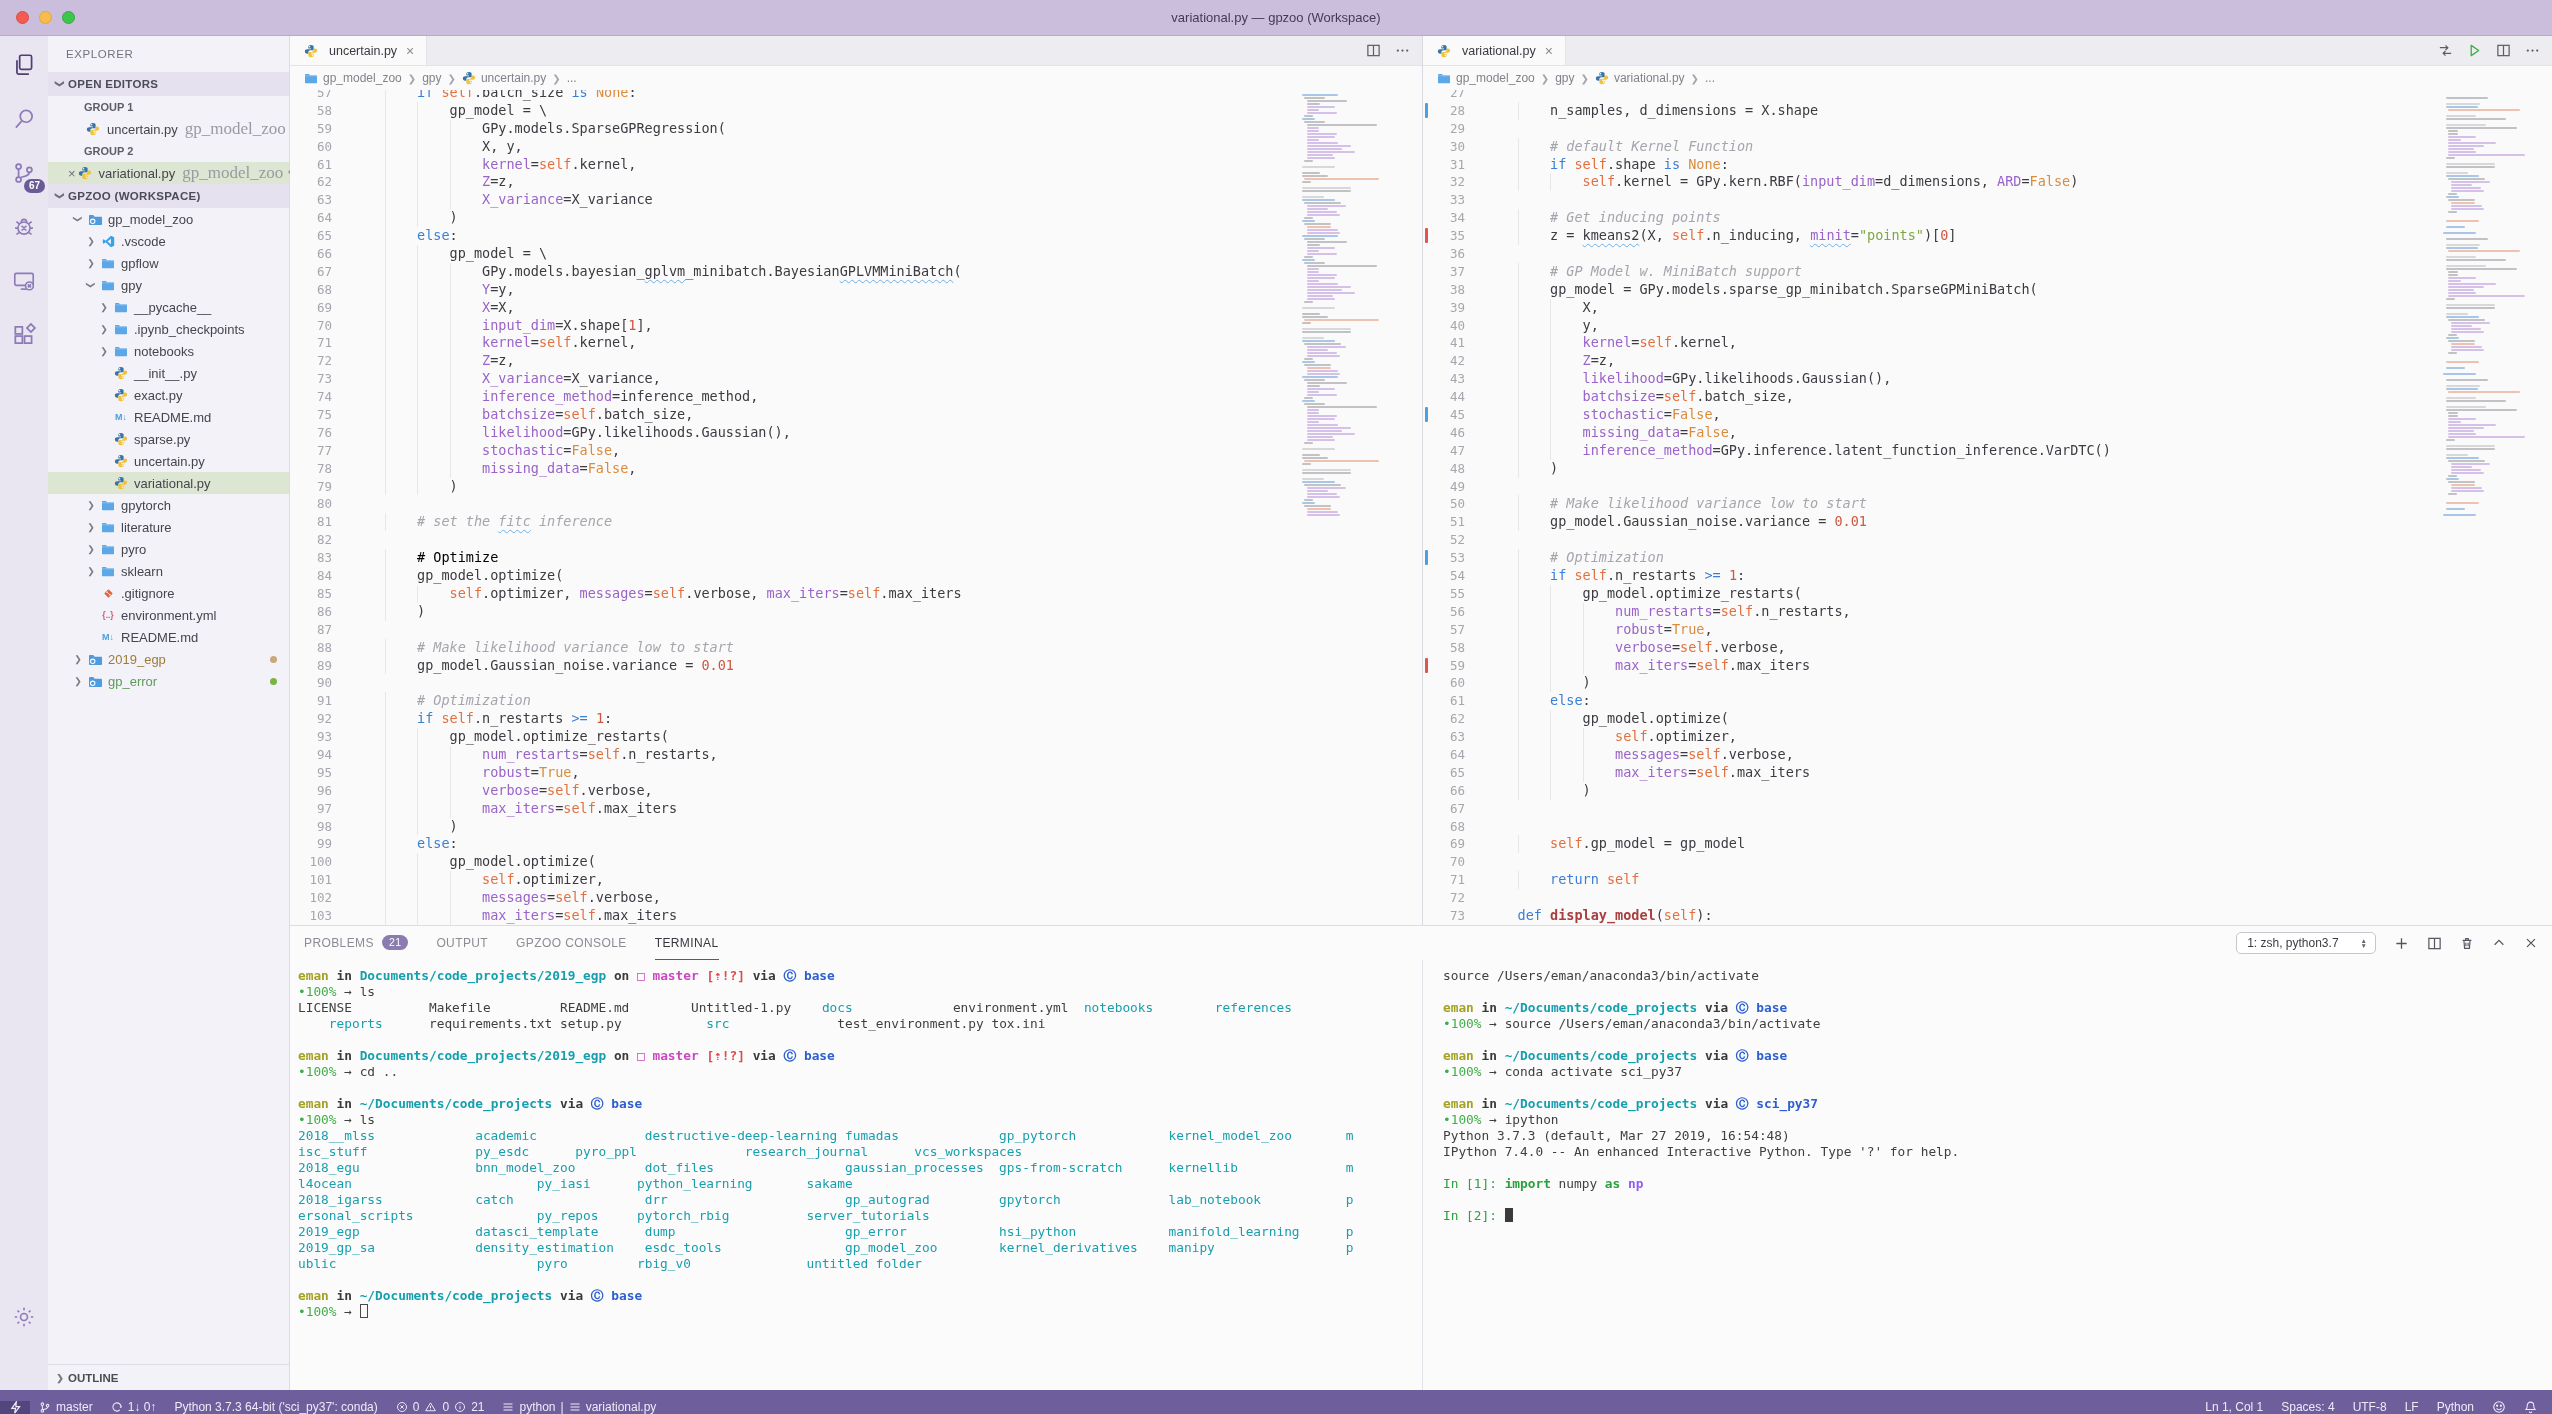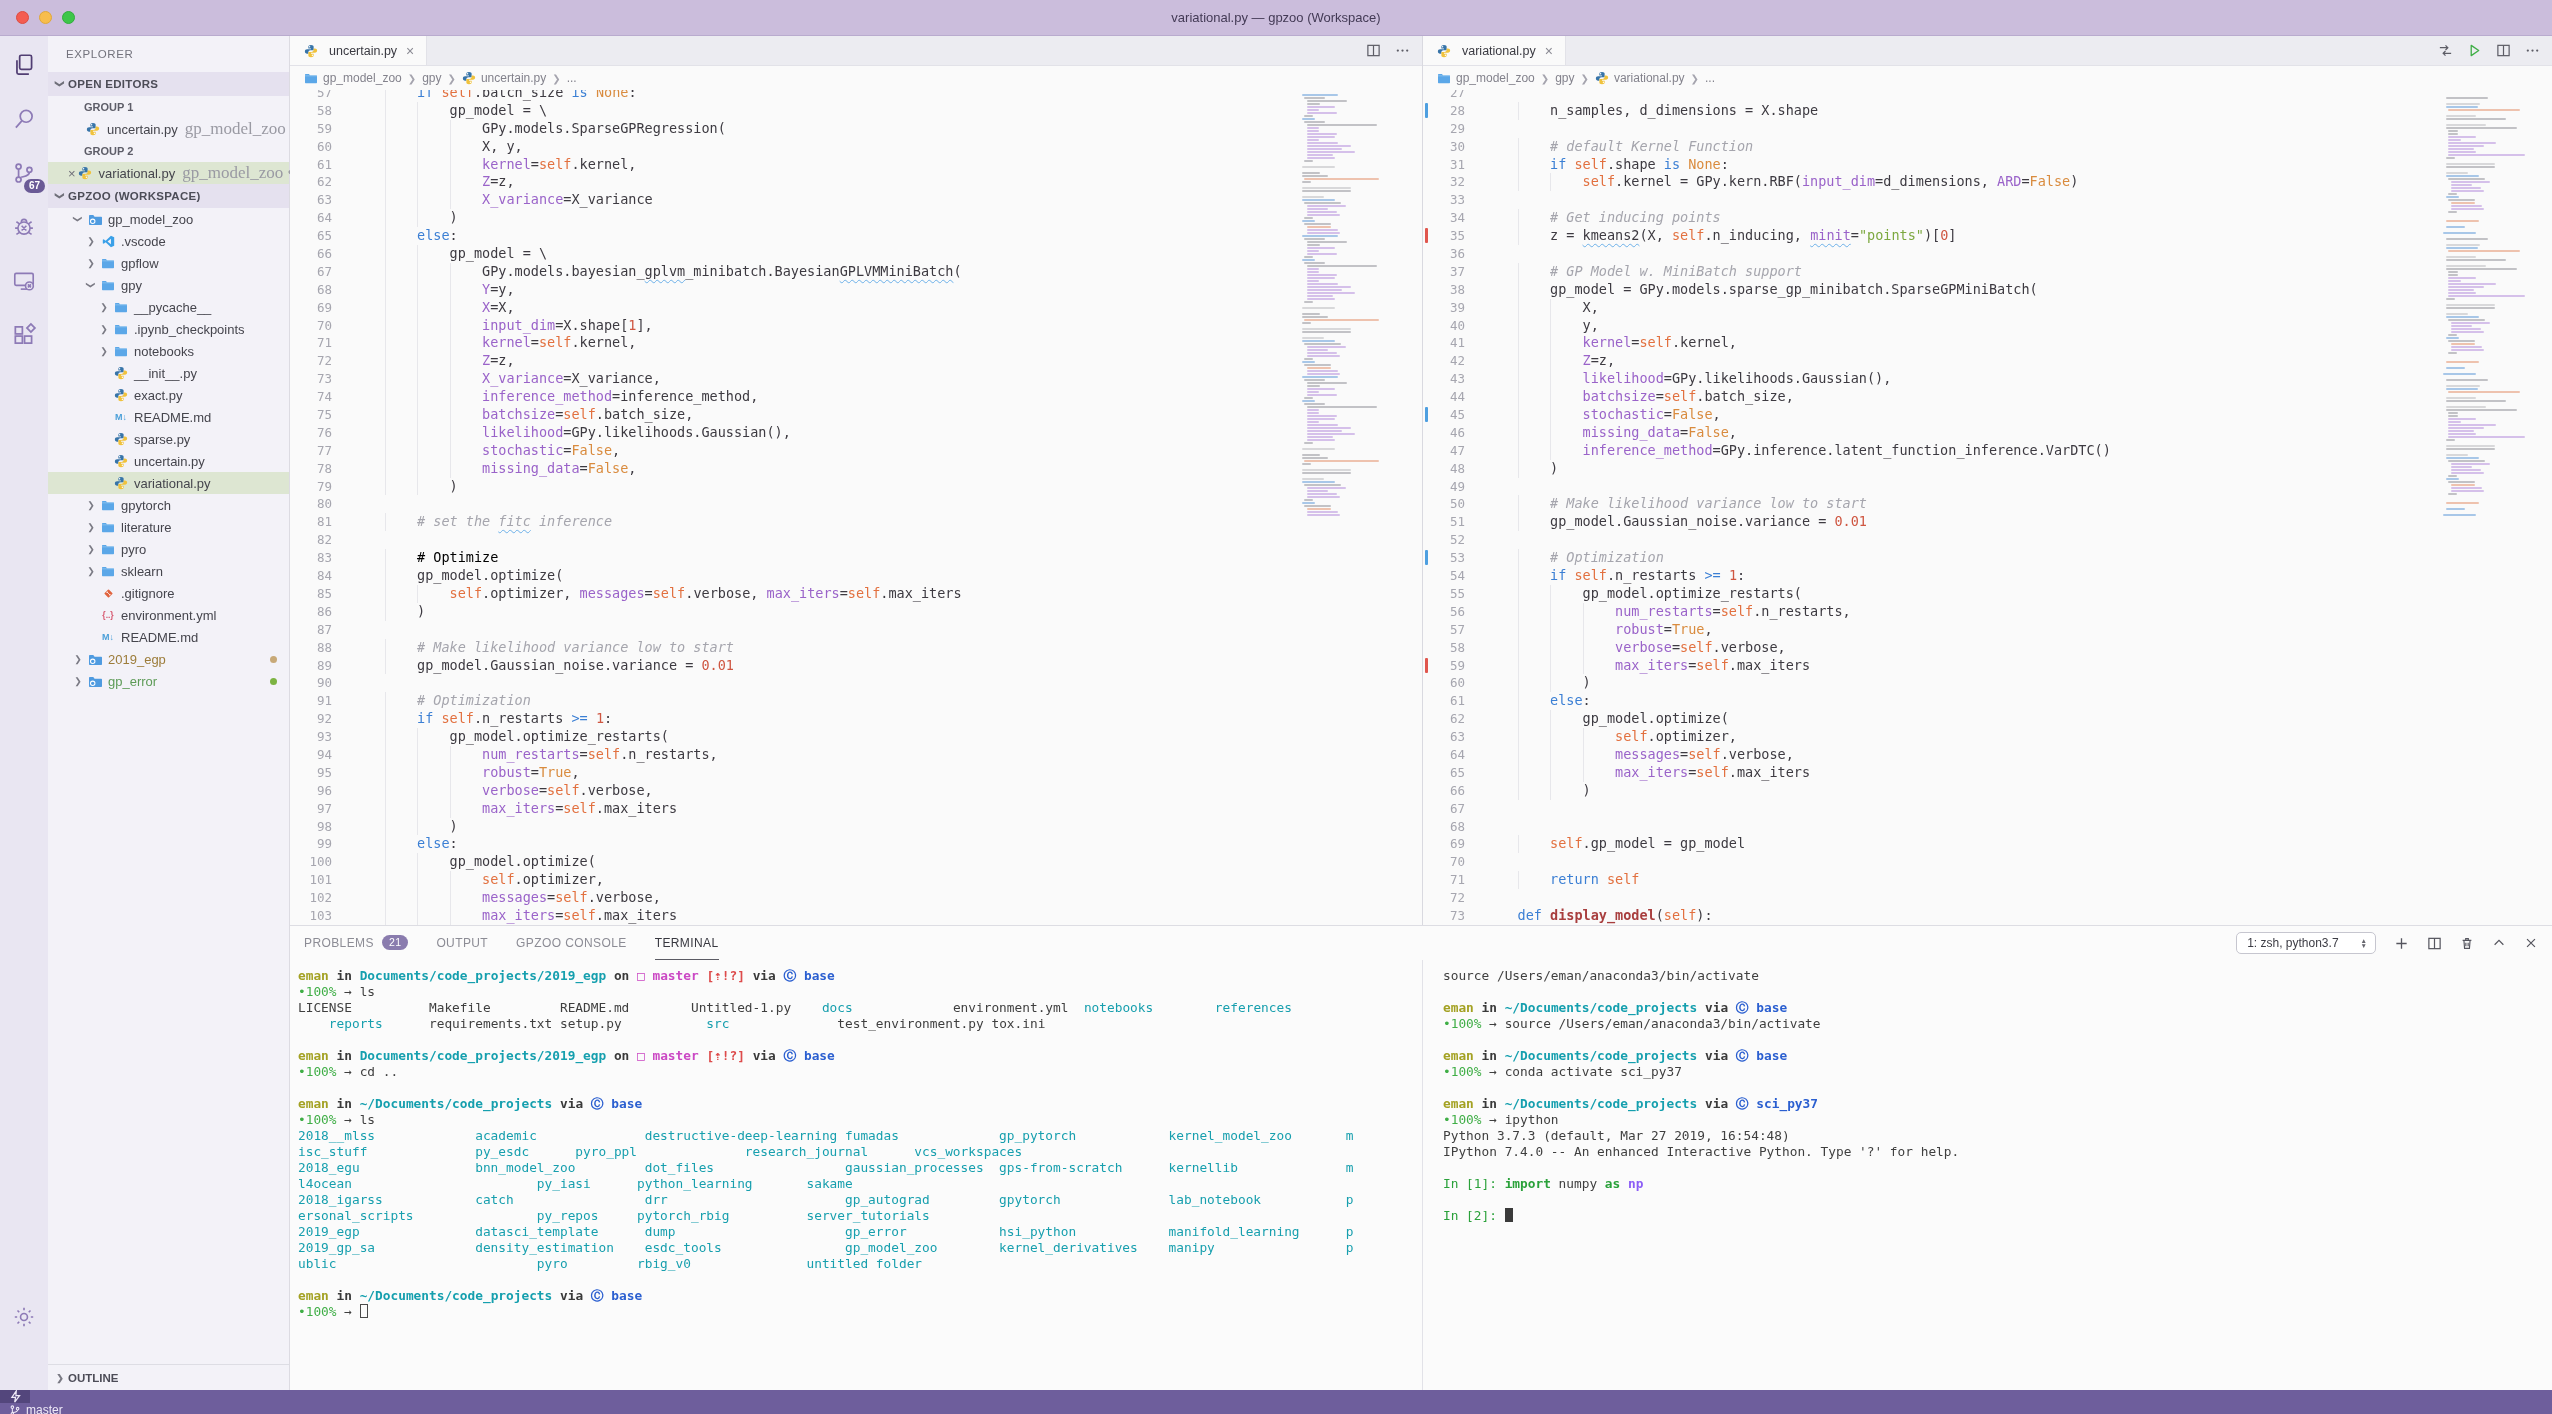--- a/index.html
+++ b/index.html
@@ -95,21 +95,21 @@
   .t-line { white-space:pre; min-height:16px; }
   .t-u { color:#a3a122; font-weight:bold; } .t-b { color:#3a3a3a; font-weight:bold; }
   .t-pa { color:#159fae; font-weight:bold; } .t-gt { color:#cb48c4; font-weight:bold; }
   .t-fl { color:#dd4b4b; font-weight:bold; } .t-ve { color:#2b5fd0; font-weight:bold; }
   .t-ok { color:#3fae46; } .t-d { color:#179fae; } .t-p { color:#3f3f3f; }
   .t-gr { color:#2aa13a; } .t-gb { color:#2aa13a; font-weight:bold; } .t-bl { color:#8b5cf6; font-weight:bold; }
   .t-cur { display:inline-block; width:8px; height:14px; background:#3a3a3a; vertical-align:-2px; }
   .t-curh { display:inline-block; width:8px; height:14px; border:1px solid #4a4a4a; vertical-align:-2px; }
 
   
-  .statusbar { height:24px; background:#6e5e9c; color:#efeaf8; display:flex; align-items:flex-start; font-size:12px;flex-direction:column; }
+  .statusbar { height:24px; background:#6e5e9c; color:#efeaf8; display:flex; align-items:flex-end; font-size:12px; }
   .sb-block { width:30px; background:#53467c; display:flex; align-items:center; justify-content:center; flex:none; cursor:pointer; }
   .sb-item { display:flex; align-items:center; gap:5px; padding:0 9px; cursor:pointer; white-space:nowrap; }
   .sb-right { margin-left:auto; display:flex; align-items:stretch; padding-right:6px; }
   svg { display:block; }
 </style>
 </head>
 <body>
 
 <div class="titlebar">
   <div class="traffic">

